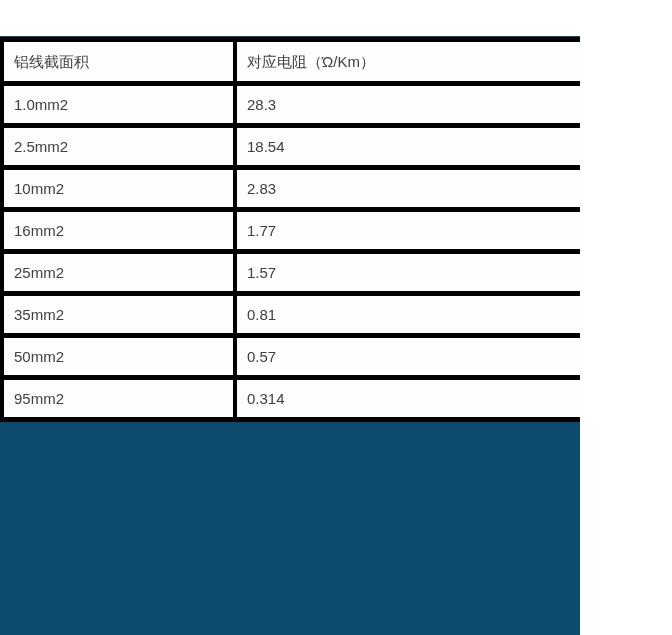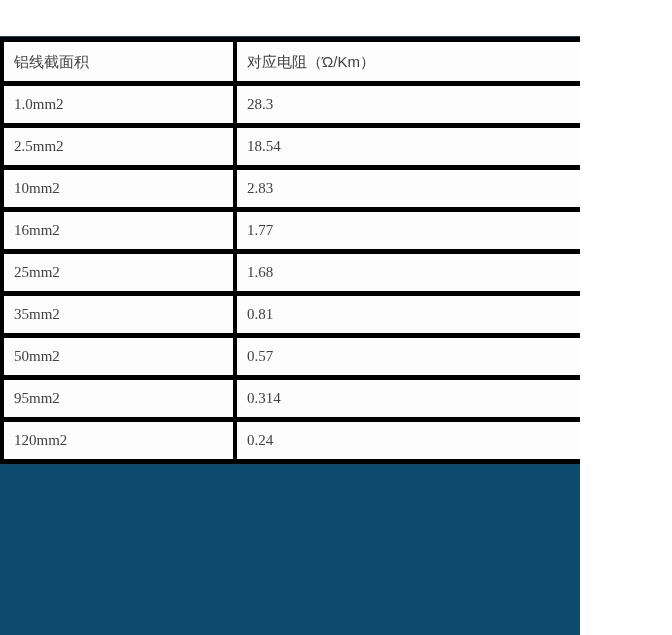--- a/index.html
+++ b/index.html
@@ -40,21 +40,20 @@
     white-space: nowrap;
     overflow: hidden;
   }
   table.data-table th {
     height: 39px;
     line-height: 39px;
   }
   table.data-table td {
     height: 37px;
     line-height: 37px;
-    font-family: Liberation Serif, serif;
   }
   
   .bottom-edge {
     position: absolute;
     left: 0;
     bottom: 0;
     width: 672px;
     height: 1px;
     background: #d9d9d9;
   }
@@ -86,34 +85,30 @@
       <tr>
         <td>10mm2</td>
         <td>2.83</td>
       </tr>
       <tr>
         <td>16mm2</td>
         <td>1.77</td>
       </tr>
       <tr>
         <td>25mm2</td>
-        <td>1.68</td>
+        <td>1.57</td>
       </tr>
       <tr>
         <td>35mm2</td>
         <td>0.81</td>
       </tr>
       <tr>
         <td>50mm2</td>
         <td>0.57</td>
       </tr>
       <tr>
         <td>95mm2</td>
         <td>0.314</td>
       </tr>
-      <tr>
-        <td>120mm2</td>
-        <td>0.24</td>
-      </tr>
     </tbody>
   </table>
   <div class="bottom-edge"></div>
 </div>
 
 </body></html>

